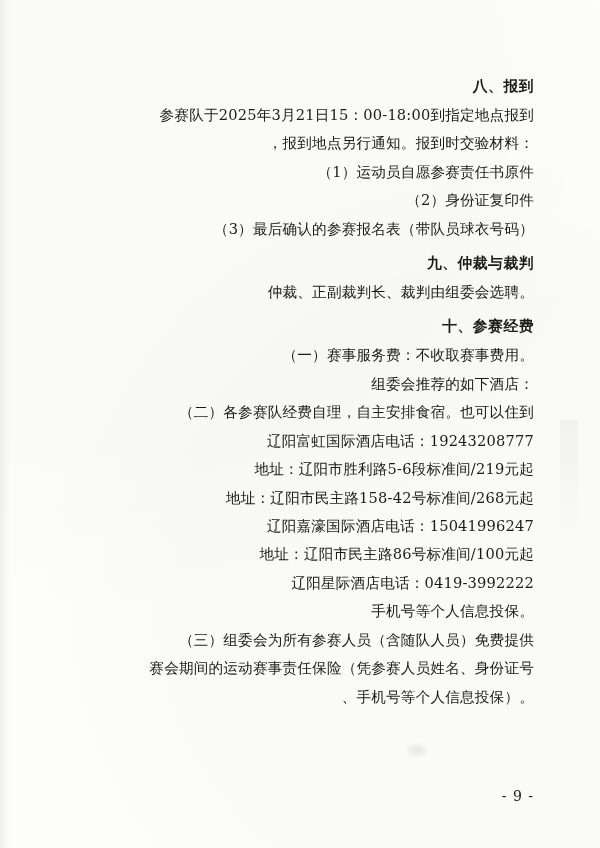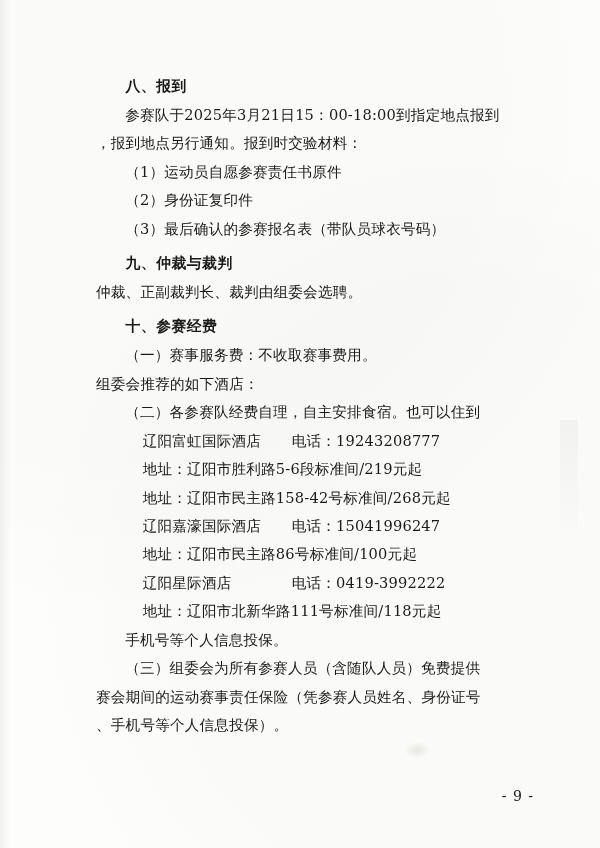--- a/index.html
+++ b/index.html
@@ -22,20 +22,21 @@
     box-sizing: border-box;
     padding: 72px 66px 40px 96px;
     background:
       radial-gradient(circle at 22% 12%, rgba(0,0,0,0.012) 0 40%, rgba(0,0,0,0) 60%),
       radial-gradient(circle at 80% 70%, rgba(0,0,0,0.012) 0 40%, rgba(0,0,0,0) 60%),
       #fdfdfb;
   }
   .doc {
     font-size: 14.6px;
     line-height: 1.95;
+    text-align: right;
   }
   .heading {
     font-weight: bold;
     text-indent: 2em;
     letter-spacing: 0.5px;
     font-size: 14.8px;
     margin-top: 6px;
   }
   .heading:first-child {
     margin-top: 0;
@@ -142,23 +143,20 @@
     <div class="hotel-row">
       <span class="left">辽阳嘉濠国际酒店</span><span class="right">电话：15041996247</span>
     </div>
     <div class="hotel-row">
       <span class="left addr">地址：辽阳市民主路86号</span><span class="right">标准间/100元起</span>
     </div>
 
     <div class="hotel-row">
       <span class="left">辽阳星际酒店</span><span class="right">电话：0419-3992222</span>
     </div>
-    <div class="hotel-row">
-      <span class="left addr">地址：辽阳市北新华路111号</span><span class="right">标准间/118元起</span>
-    </div>
 
     <div class="note">手机号等个人信息投保。</div>
 
     <div class="para">（三）组委会为所有参赛人员（含随队人员）免费提供</div>
     <div class="para cont">赛会期间的运动赛事责任保险（凭参赛人员姓名、身份证号</div>
     <div class="para cont">、手机号等个人信息投保）。</div>
 
   </div>
 
   <div class="pagenum">- 9 -</div>

